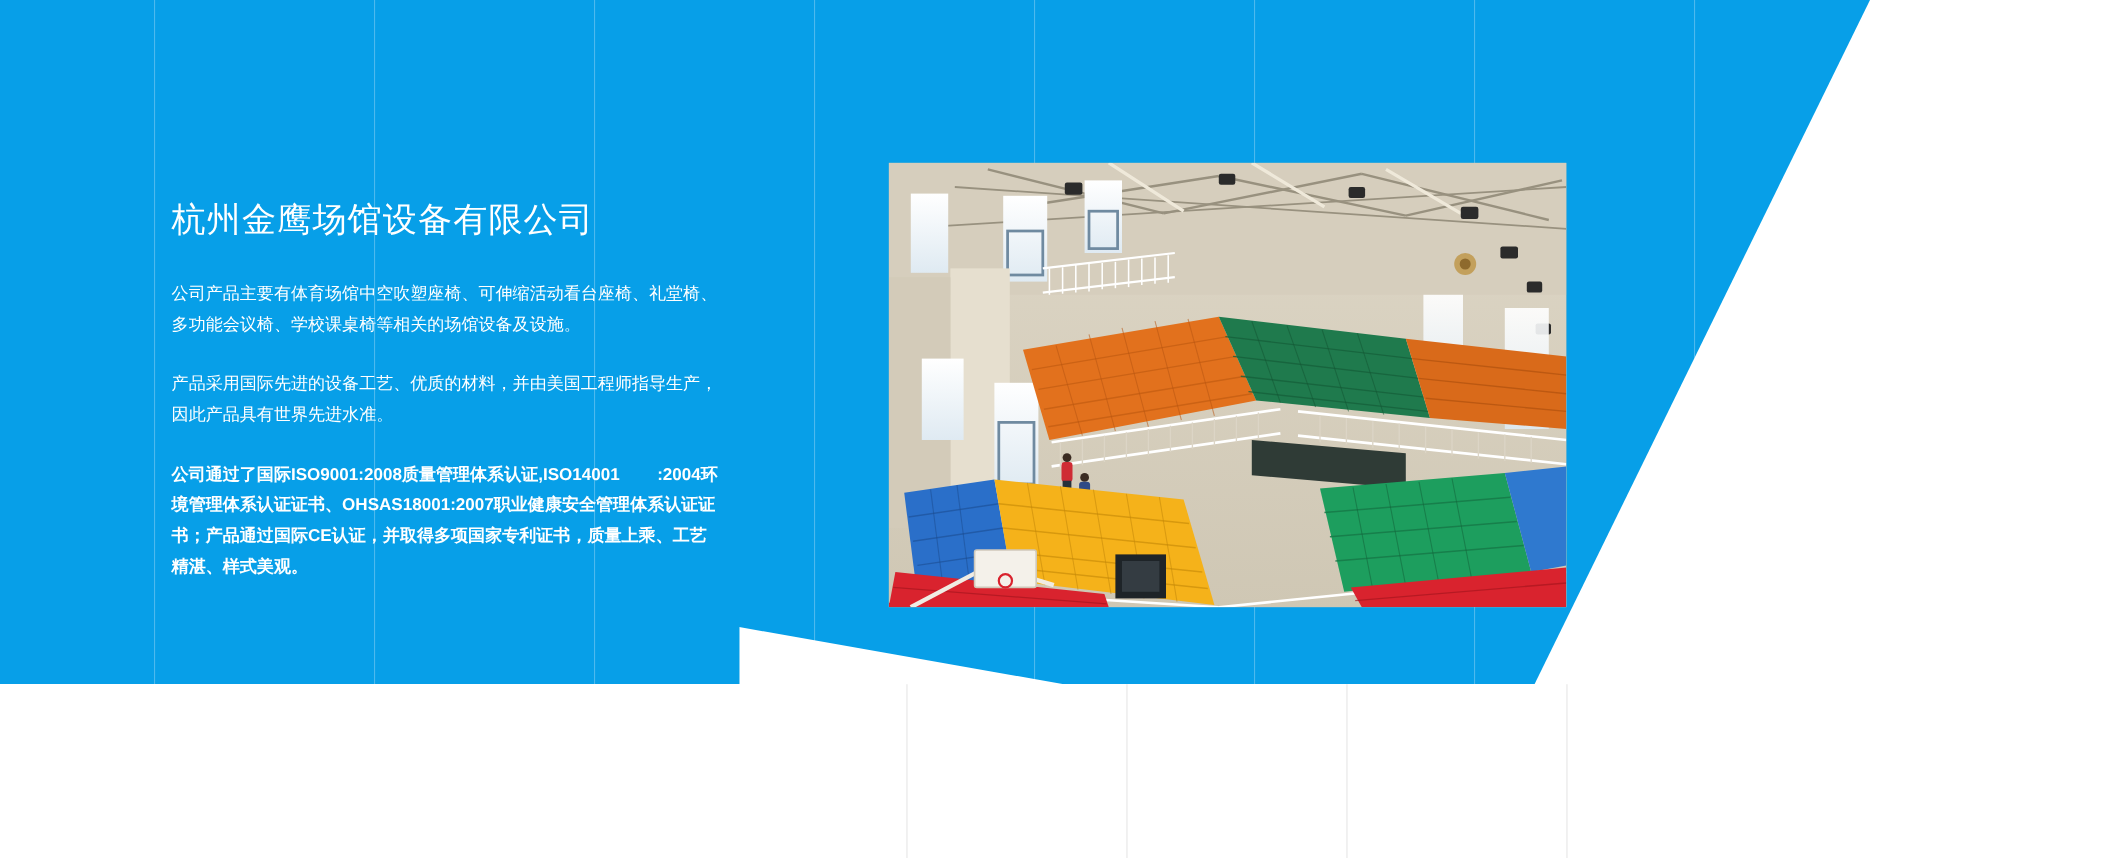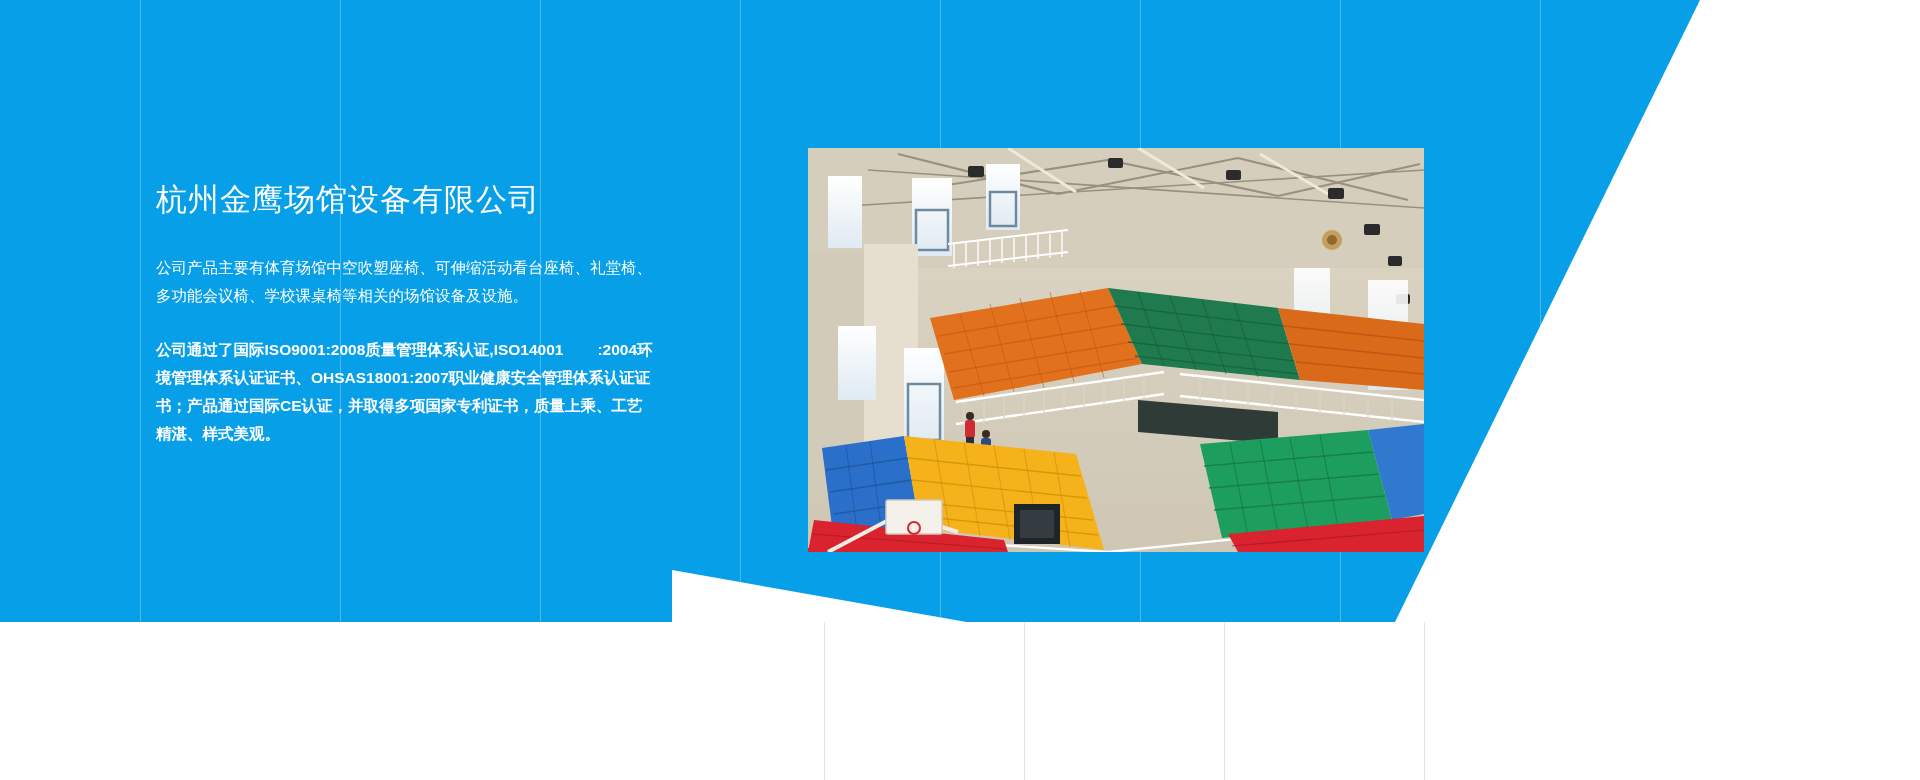--- a/index.html
+++ b/index.html
@@ -137,20 +137,21 @@
   <div class="bottom-sep" style="left:824px"></div>
   <div class="bottom-sep" style="left:1024px"></div>
   <div class="bottom-sep" style="left:1224px"></div>
   <div class="bottom-sep" style="left:1424px"></div>
 
   <div class="text-col">
     <h1 class="company-title">杭州金鹰场馆设备有限公司</h1>
 
     <p class="para">公司产品主要有体育场馆中空吹塑座椅、可伸缩活动看台座椅、礼堂椅、多功能会议椅、学校课桌椅等相关的场馆设备及设施。</p>
 
+    <p class="para">产品采用国际先进的设备工艺、优质的材料，并由美国工程师指导生产，因此产品具有世界先进水准。</p>
 
     <p class="para"><span>公司通过了国际ISO9001:2008质量管理体系认证,ISO14001</span><span class="gap-span"></span><span>:2004环境管理体系认证证书、OHSAS18001:2007职业健康安全管理体系认证证书；产品通过国际CE认证，并取得多项国家专利证书，质量上乘、工艺精湛、样式美观。</span></p>
   </div>
 
   <div class="photo-frame">
     <svg width="616" height="404" viewBox="0 0 616 404">
       <defs>
         <linearGradient id="wallg" x1="0" y1="0" x2="0" y2="1">
           <stop offset="0" stop-color="#ded7c7"></stop>
           <stop offset="1" stop-color="#cfc7b4"></stop>

